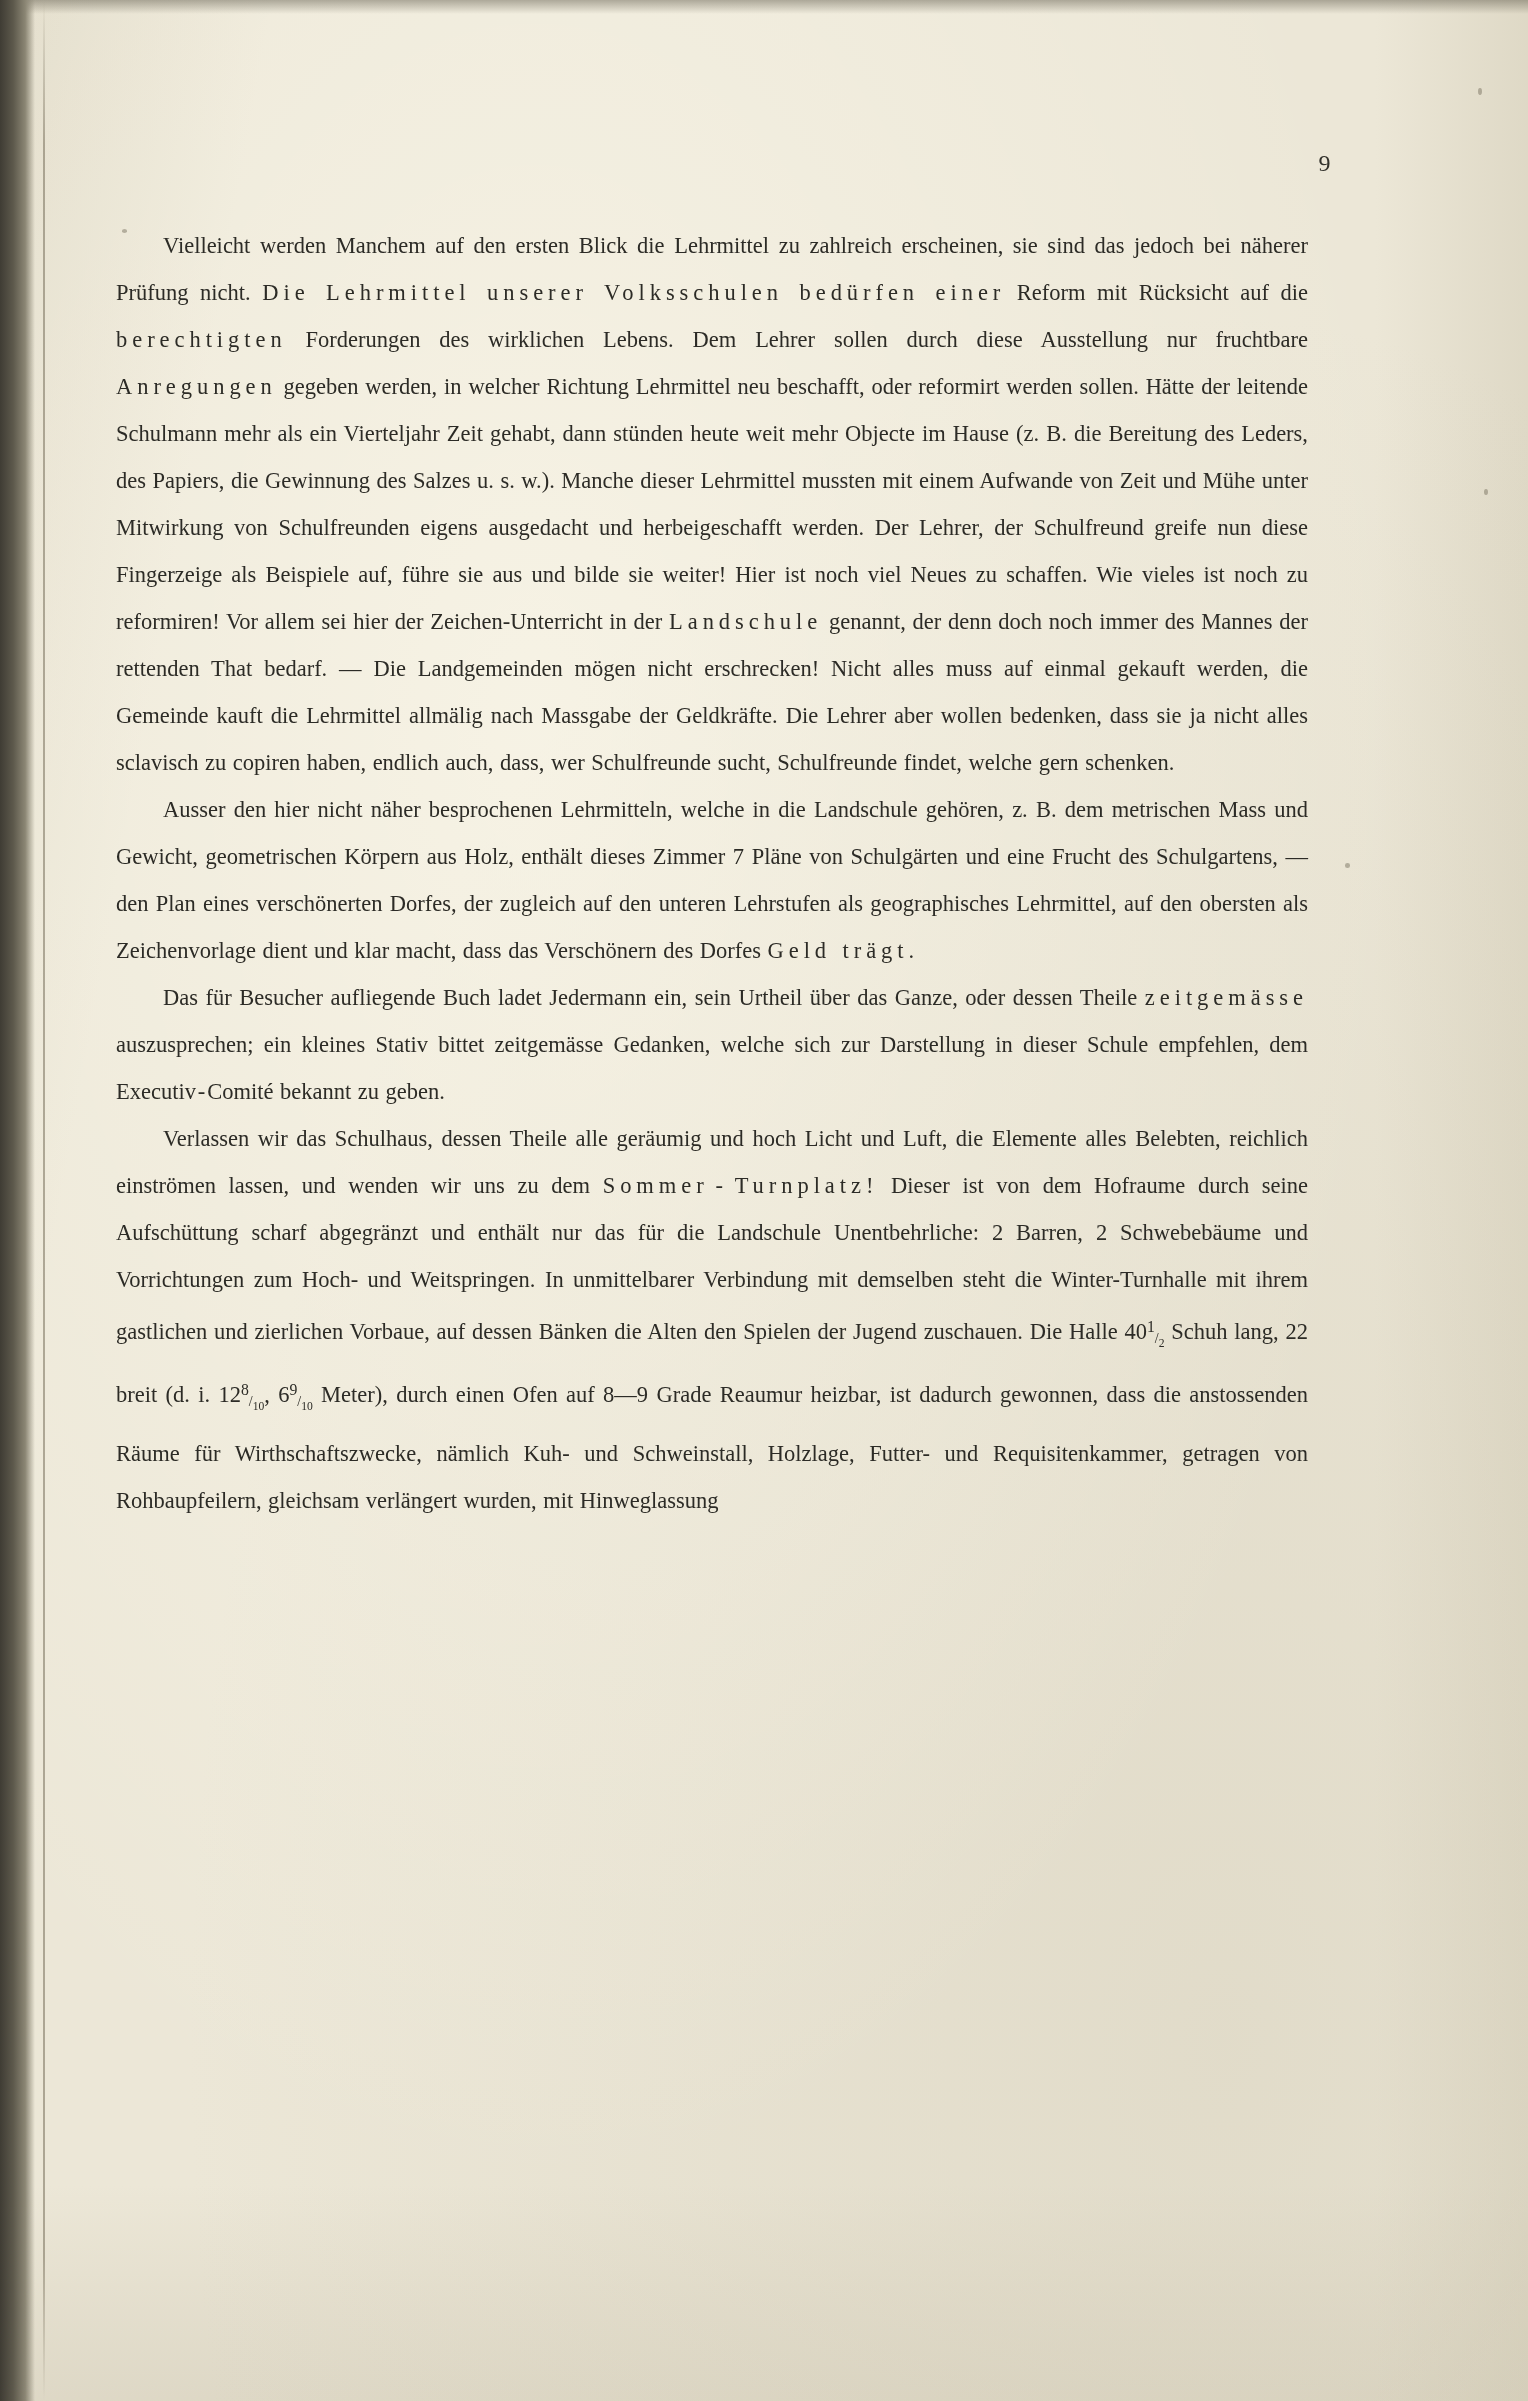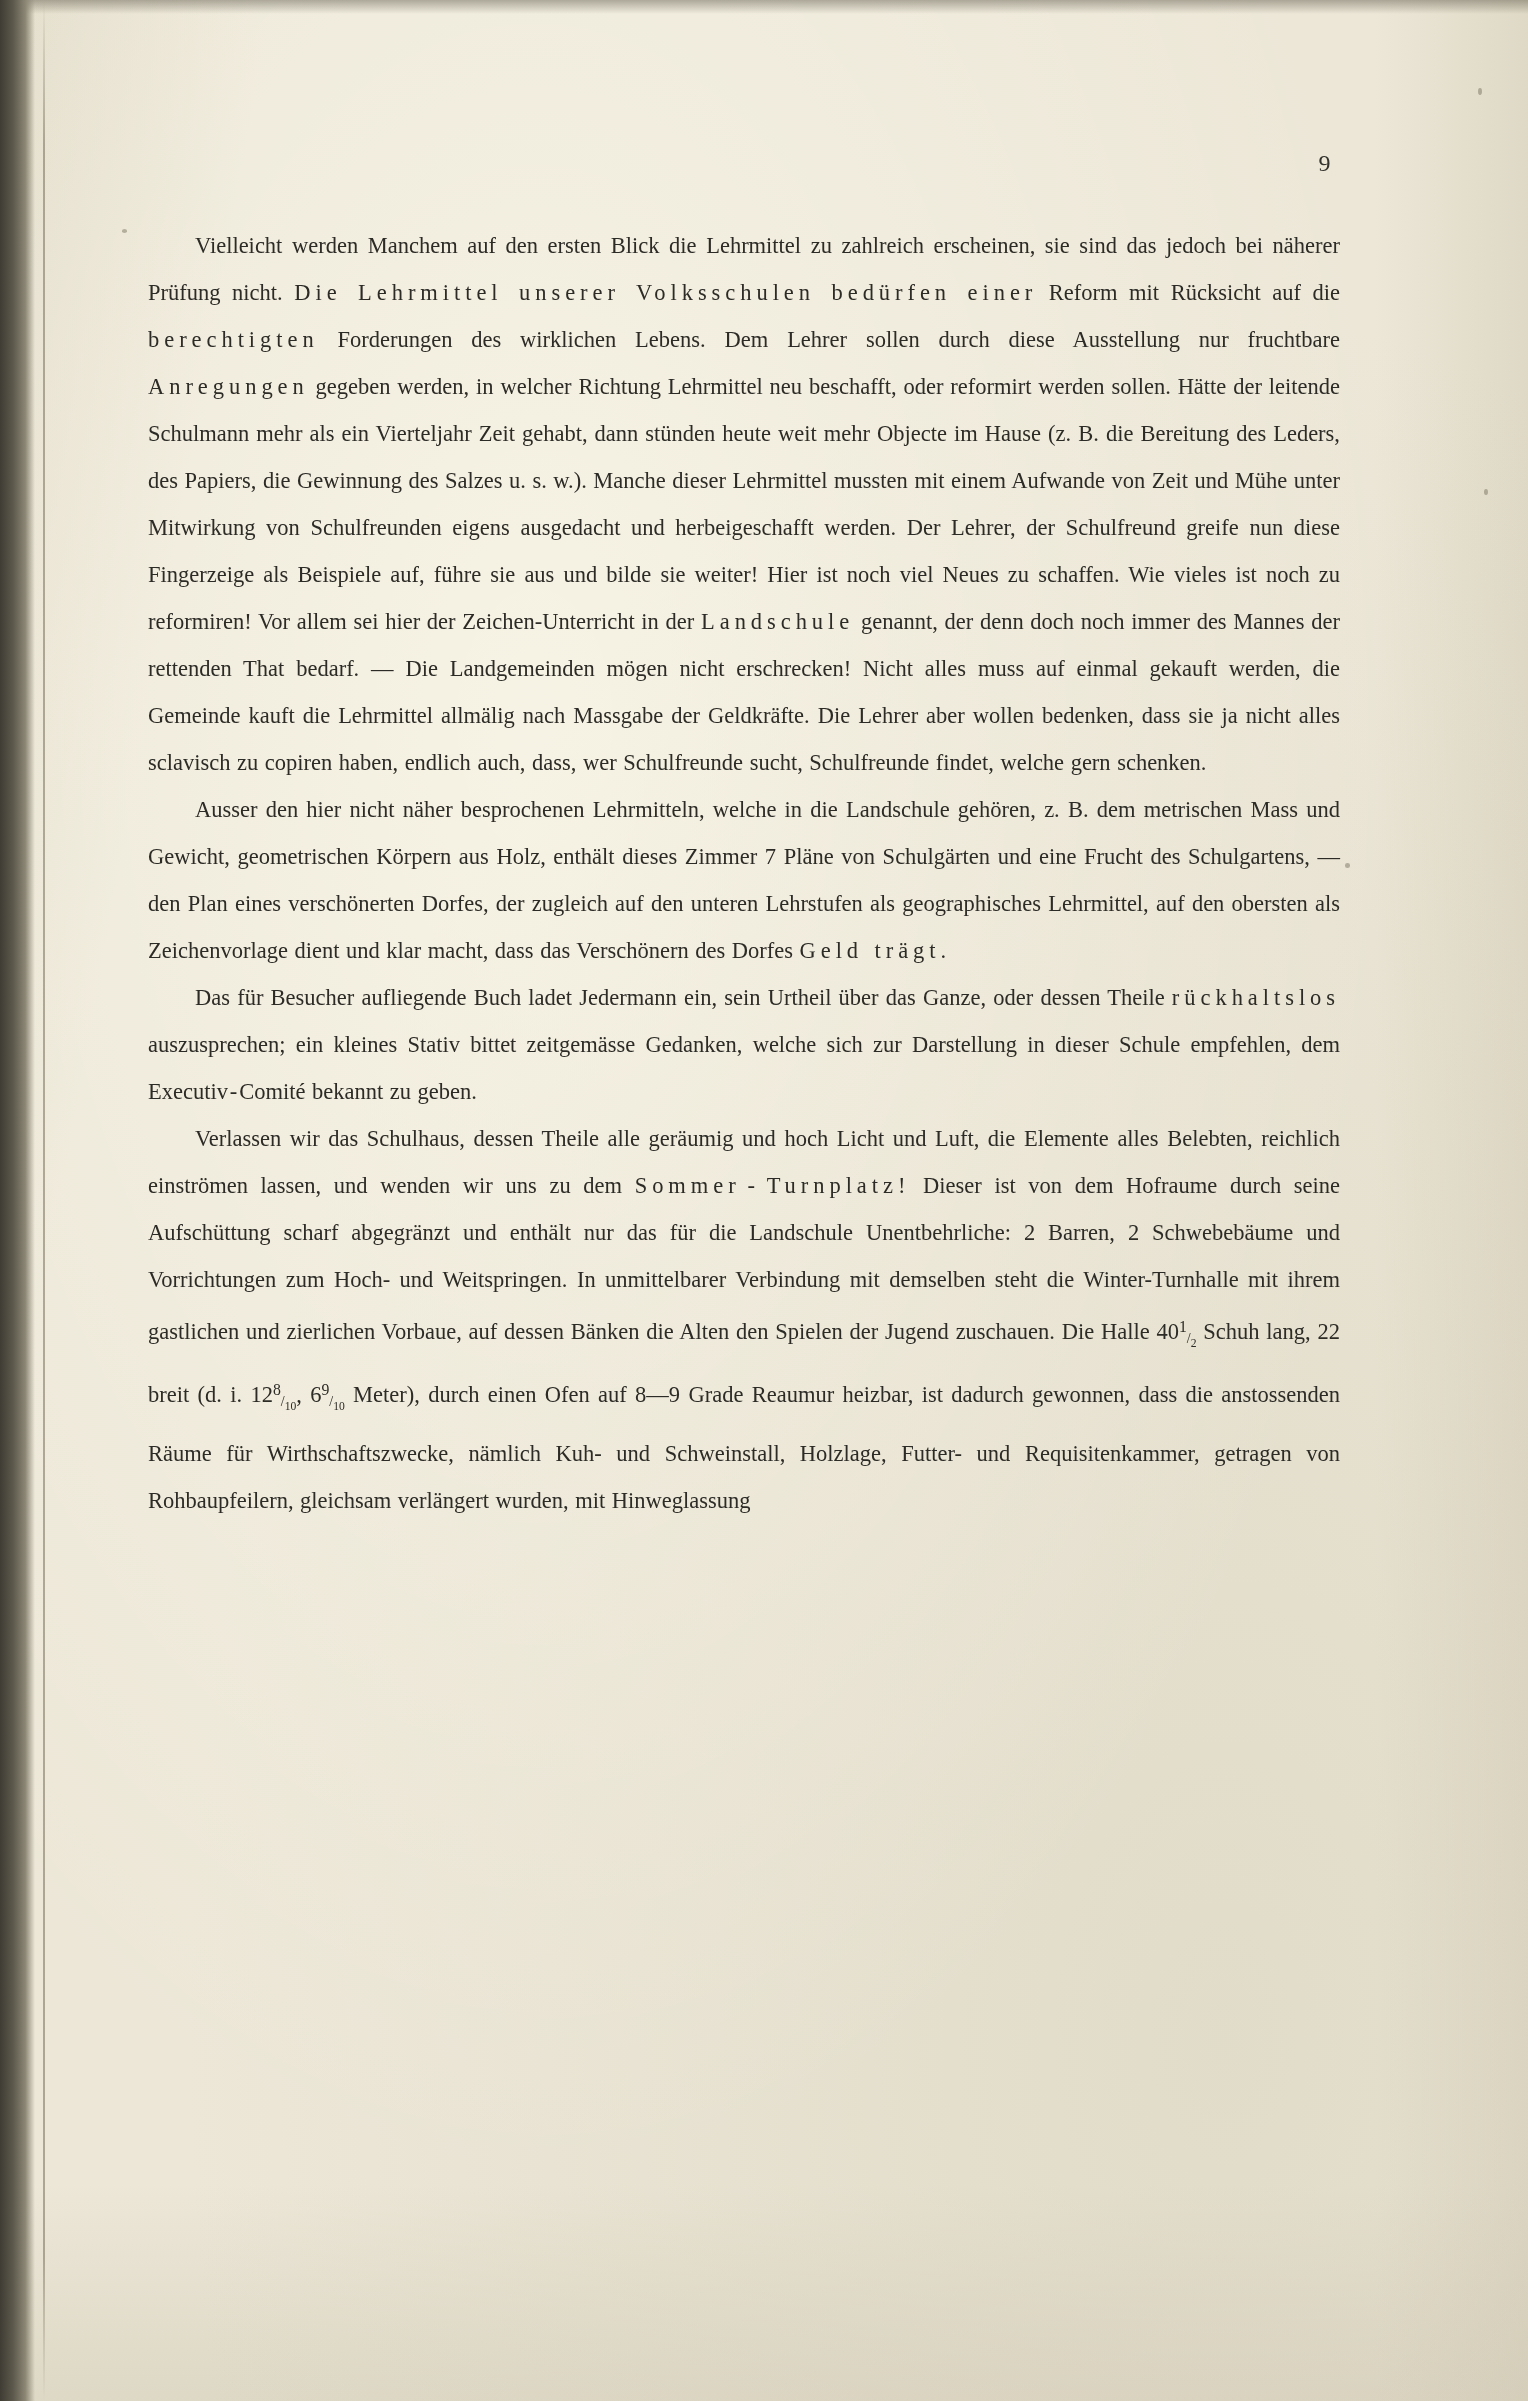--- a/index.html
+++ b/index.html
@@ -64,21 +64,20 @@
     font-size: 24px;
     letter-spacing: 0.4px;
     color: #33322c;
   }
 
   .textblock {
     position: absolute;
     left: 116px;
     top: 222px;
     width: 1192px;
-    margin-left: 32px;
   }
   p.para {
     margin: 0;
     font-size: 22.5px;
     line-height: 47px;
     text-align: justify;
     text-justify: inter-word;
     color: #2c2b26;
     word-spacing: 0.04em;
   }
@@ -111,19 +110,19 @@
   <div class="speck" style="left:1484px; top:489px; width:3.8px; height:6.1px;"></div>
 
   <div class="folio">9</div>
 
   <div class="textblock">
 
     <p class="para indent">Vielleicht werden Manchem auf den ersten Blick die Lehrmittel zu zahlreich erscheinen, sie sind das jedoch bei näherer Prüfung nicht. <span class="sp">Die Lehrmittel unserer Volksschulen bedürfen einer</span> Reform mit Rücksicht auf die <span class="sp">berechtigten</span> Forderungen des wirklichen Lebens. Dem Lehrer sollen durch diese Ausstellung nur fruchtbare <span class="sp">Anregungen</span> gegeben werden, in welcher Richtung Lehrmittel neu beschafft, oder reformirt werden sollen. Hätte der leitende Schulmann mehr als ein Vierteljahr Zeit gehabt, dann stünden heute weit mehr Objecte im Hause (z. B. die Bereitung des Leders, des Papiers, die Gewinnung des Salzes u. s. w.). Manche dieser Lehrmittel mussten mit einem Aufwande von Zeit und Mühe unter Mitwirkung von Schulfreunden eigens ausgedacht und herbeigeschafft werden. Der Lehrer, der Schulfreund greife nun diese Fingerzeige als Beispiele auf, führe sie aus und bilde sie weiter! Hier ist noch viel Neues zu schaffen. Wie vieles ist noch zu reformiren! Vor allem sei hier der Zeichen-Unterricht in der <span class="sp">Landschule</span> genannt, der denn doch noch immer des Mannes der rettenden That bedarf. — Die Landgemeinden mögen nicht erschrecken! Nicht alles muss auf einmal gekauft werden, die Gemeinde kauft die Lehrmittel allmälig nach Massgabe der Geldkräfte. Die Lehrer aber wollen bedenken, dass sie ja nicht alles sclavisch zu copiren haben, endlich auch, dass, wer Schulfreunde sucht, Schulfreunde findet, welche gern schenken.</p>
 
     <p class="para indent">Ausser den hier nicht näher besprochenen Lehrmitteln, welche in die Landschule gehören, z. B. dem metrischen Mass und Gewicht, geometrischen Körpern aus Holz, enthält dieses Zimmer 7 Pläne von Schulgärten und eine Frucht des Schulgartens, — den Plan eines verschönerten Dorfes, der zugleich auf den unteren Lehrstufen als geographisches Lehrmittel, auf den obersten als Zeichenvorlage dient und klar macht, dass das Verschönern des Dorfes <span class="sp">Geld trägt.</span></p>
 
-    <p class="para indent">Das für Besucher aufliegende Buch ladet Jedermann ein, sein Urtheil über das Ganze, oder dessen Theile <span class="sp">rückhaltslos</span> auszusprechen; ein kleines Stativ bittet zeitgemässe Gedanken, welche sich zur Darstellung in dieser Schule empfehlen, dem Executiv - Comité bekannt zu geben.</p>
+    <p class="para indent">Das für Besucher aufliegende Buch ladet Jedermann ein, sein Urtheil über das Ganze, oder dessen Theile <span class="sp">zeitgemässe</span> auszusprechen; ein kleines Stativ bittet zeitgemässe Gedanken, welche sich zur Darstellung in dieser Schule empfehlen, dem Executiv - Comité bekannt zu geben.</p>
 
     <p class="para indent">Verlassen wir das Schulhaus, dessen Theile alle geräumig und hoch Licht und Luft, die Elemente alles Belebten, reichlich einströmen lassen, und wenden wir uns zu dem <span class="sp">Sommer - Turnplatz!</span> Dieser ist von dem Hofraume durch seine Aufschüttung scharf abgegränzt und enthält nur das für die Landschule Unentbehrliche: 2 Barren, 2 Schwebebäume und Vorrichtungen zum Hoch- und Weitspringen. In unmittelbarer Verbindung mit demselben steht die Winter-Turnhalle mit ihrem gastlichen und zierlichen Vorbaue, auf dessen Bänken die Alten den Spielen der Jugend zuschauen. Die Halle 40<span class="supnum">1</span><span class="smalldenom">/<sub>2</sub></span> Schuh lang, 22 breit (d. i. 12<span class="supnum">8</span><span class="smalldenom">/<sub>10</sub></span>, 6<span class="supnum">9</span><span class="smalldenom">/<sub>10</sub></span> Meter), durch einen Ofen auf 8—9 Grade Reaumur heizbar, ist dadurch gewonnen, dass die anstossenden Räume für Wirthschaftszwecke, nämlich Kuh- und Schweinstall, Holzlage, Futter- und Requisitenkammer, getragen von Rohbaupfeilern, gleichsam verlängert wurden, mit Hinweglassung</p>
 
   </div>
 </div>
 
 
 </body></html>

